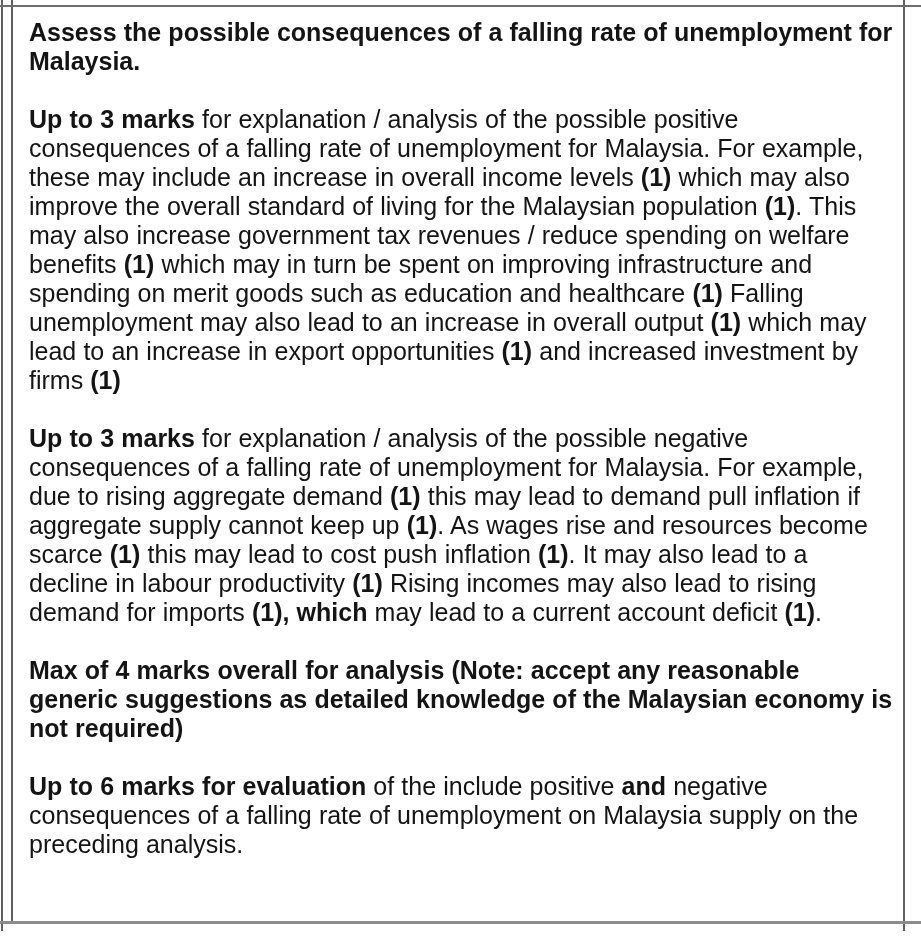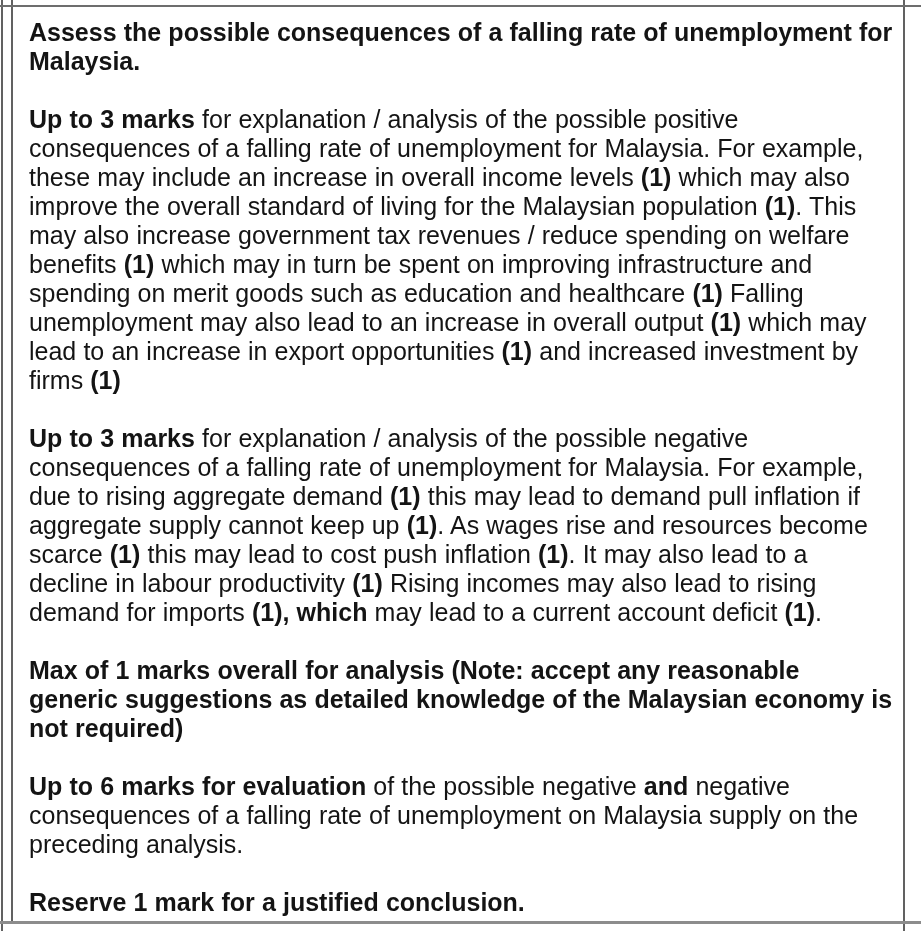--- a/index.html
+++ b/index.html
@@ -40,17 +40,16 @@
   <div class="vline vline-outer-left"></div>
   <div class="vline vline-inner-left"></div>
   <div class="vline vline-right"></div>
   <div class="hline hline-top"></div>
   <div class="hline hline-bottom"></div>
 
   <div class="content">
       <div class="para"><span class="b">Assess the possible consequences of a falling rate of unemployment for Malaysia.</span></div>
       <div class="para"><span class="b">Up to 3 marks</span><span> for explanation / analysis of the possible positive consequences of a falling rate of unemployment for Malaysia. For example, these may include an increase in overall income levels </span><span class="b">(1)</span><span> which may also improve the overall standard of living for the Malaysian population </span><span class="b">(1)</span><span>. This may also increase government tax revenues / reduce spending on welfare benefits </span><span class="b">(1)</span><span> which may in turn be spent on improving infrastructure and spending on merit goods such as education and healthcare </span><span class="b">(1)</span><span> Falling unemployment may also lead to an increase in overall output </span><span class="b">(1)</span><span> which may lead to an increase in export opportunities </span><span class="b">(1)</span><span> and increased investment by firms </span><span class="b">(1)</span></div>
       <div class="para"><span class="b">Up to 3 marks</span><span> for explanation / analysis of the possible negative consequences of a falling rate of unemployment for Malaysia. For example, due to rising aggregate demand </span><span class="b">(1)</span><span> this may lead to demand pull inflation if aggregate supply cannot keep up </span><span class="b">(1)</span><span>. As wages rise and resources become scarce </span><span class="b">(1)</span><span> this may lead to cost push inflation </span><span class="b">(1)</span><span>. It may also lead to a decline in labour productivity </span><span class="b">(1)</span><span> Rising incomes may also lead to rising demand for imports </span><span class="b">(1), which</span><span> may lead to a current account deficit </span><span class="b">(1)</span><span>.</span></div>
-      <div class="para"><span class="b">Max of 1 marks overall for analysis (Note: accept any reasonable generic suggestions as detailed knowledge of the Malaysian economy is not required)</span></div>
-      <div class="para"><span class="b">Up to 6 marks for evaluation</span><span> of the possible negative </span><span class="b">and</span><span> negative consequences of a falling rate of unemployment on Malaysia supply on the preceding analysis.</span></div>
-      <div class="para"><span class="b">Reserve 1 mark for a justified conclusion.</span></div>
+      <div class="para"><span class="b">Max of 4 marks overall for analysis (Note: accept any reasonable generic suggestions as detailed knowledge of the Malaysian economy is not required)</span></div>
+      <div class="para"><span class="b">Up to 6 marks for evaluation</span><span> of the include positive </span><span class="b">and</span><span> negative consequences of a falling rate of unemployment on Malaysia supply on the preceding analysis.</span></div>
     </div>
 </div>
 
 </body></html>

